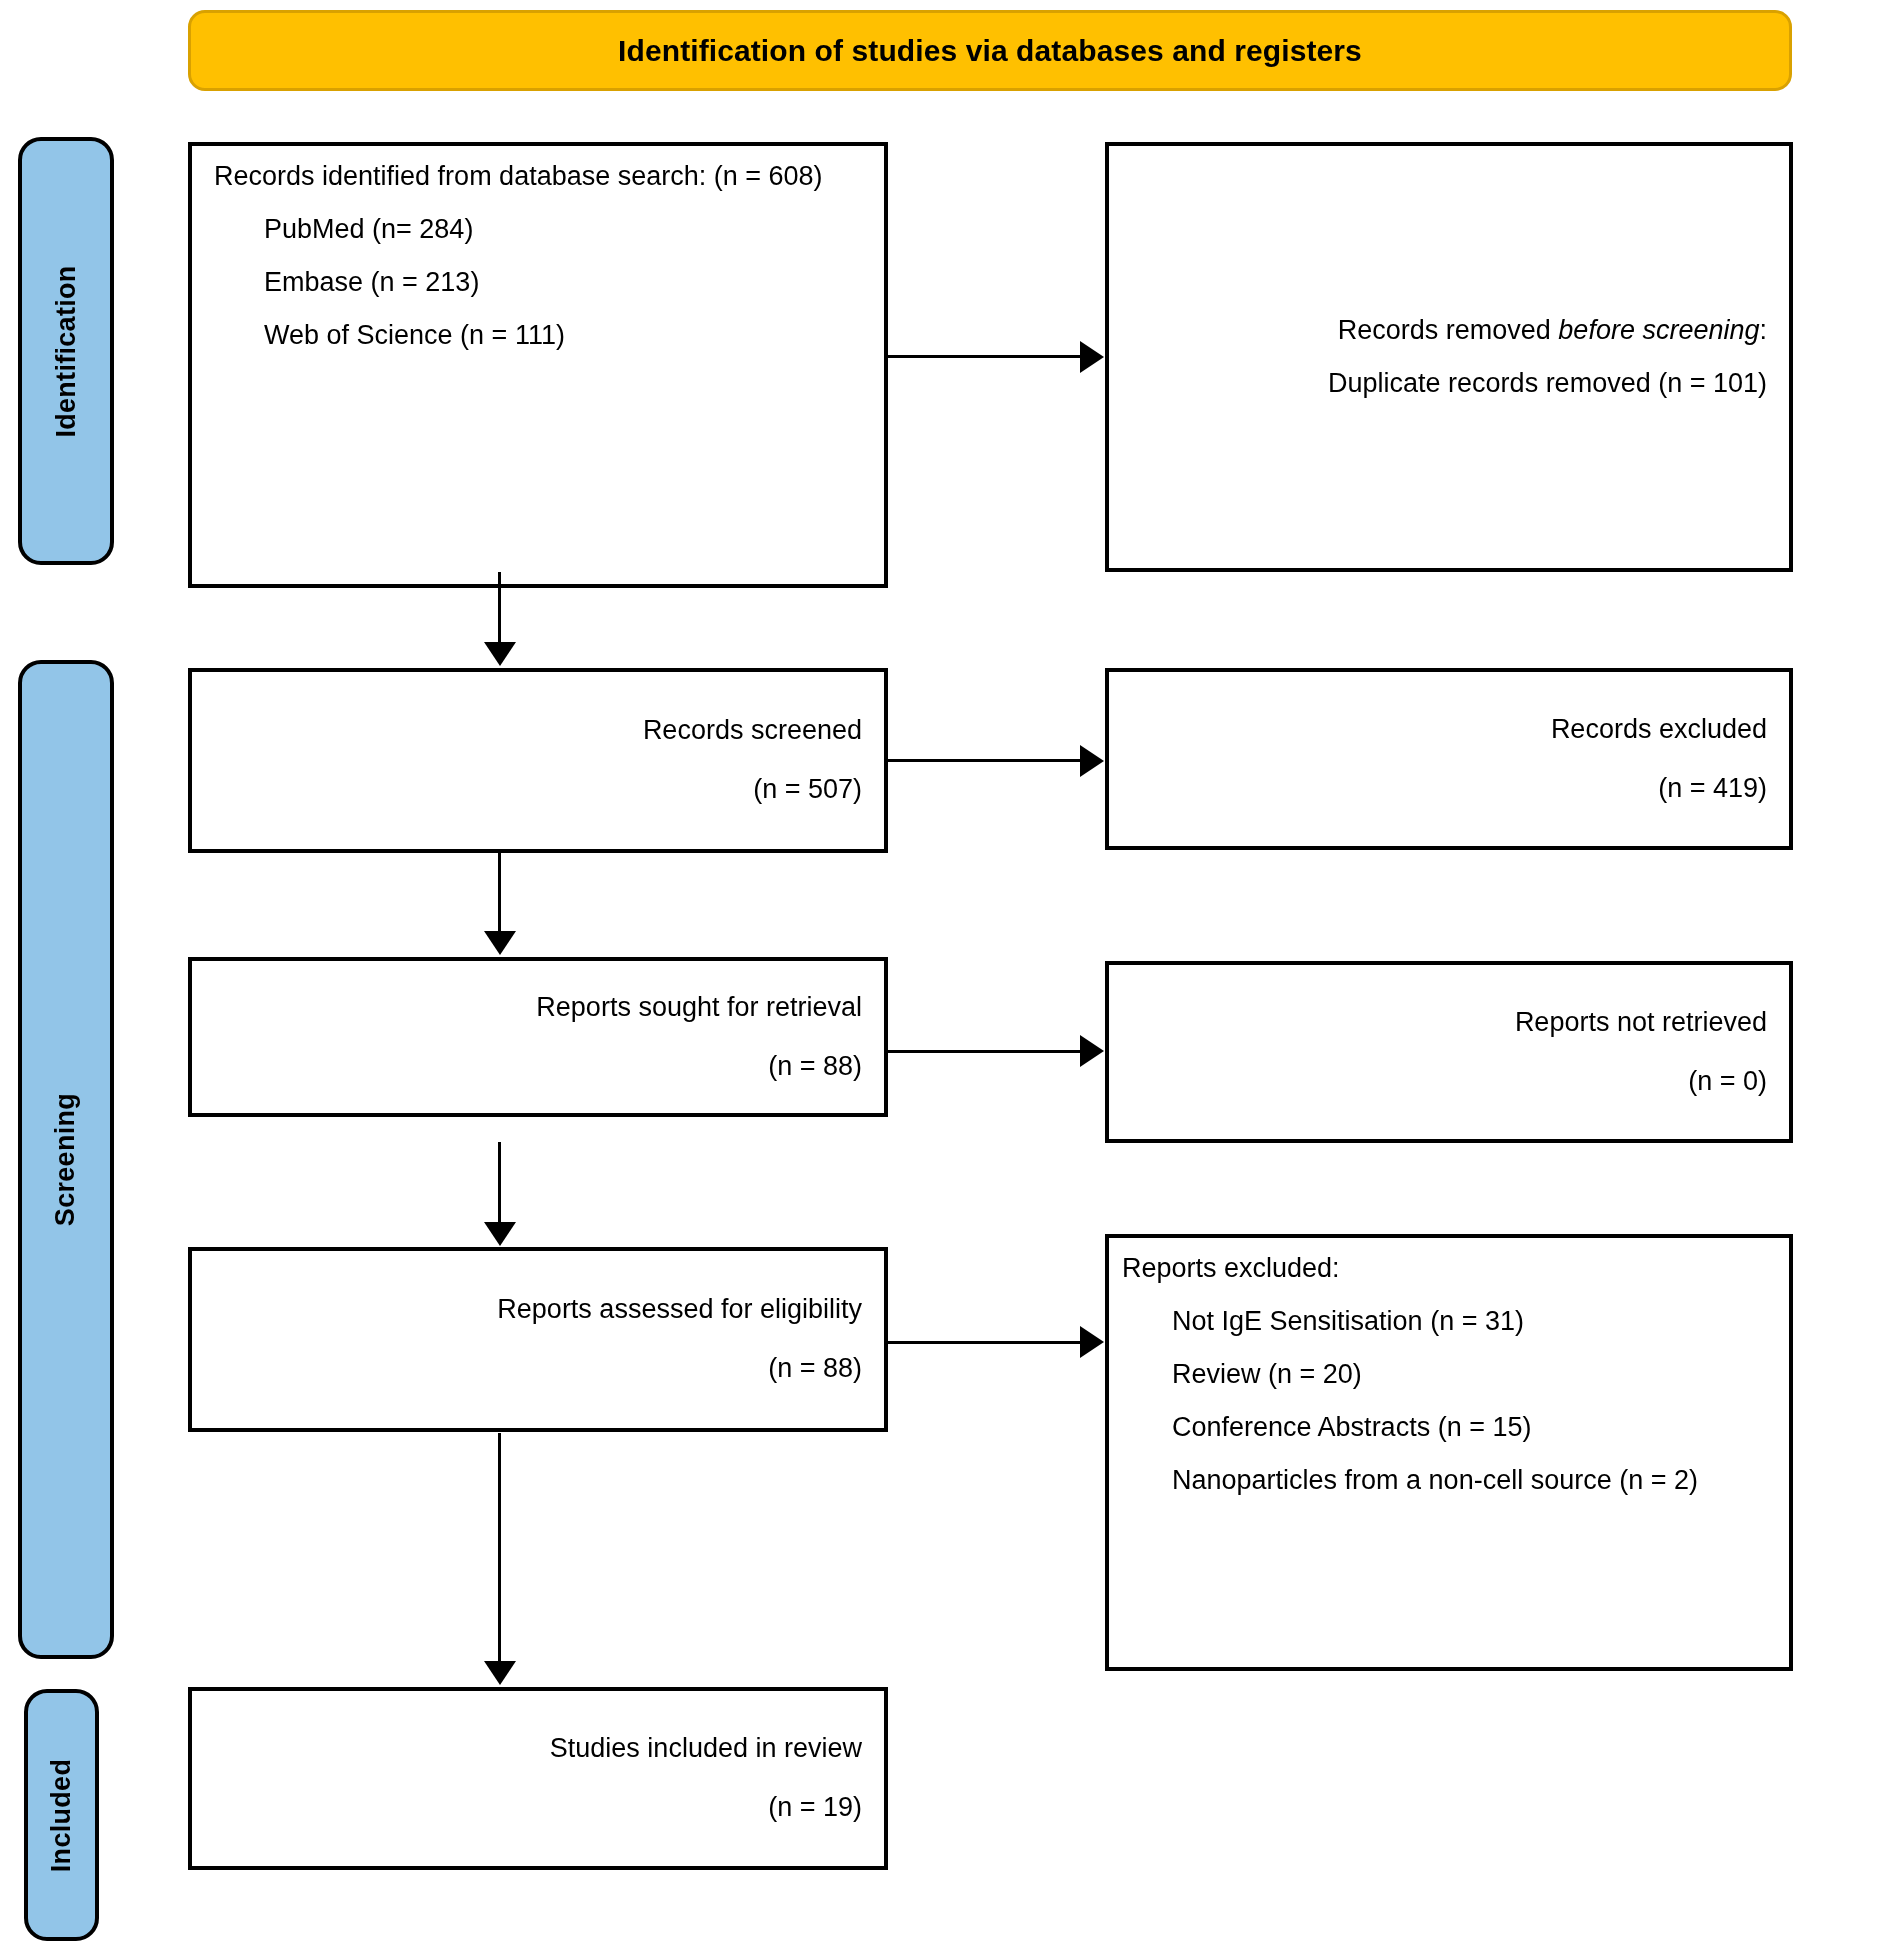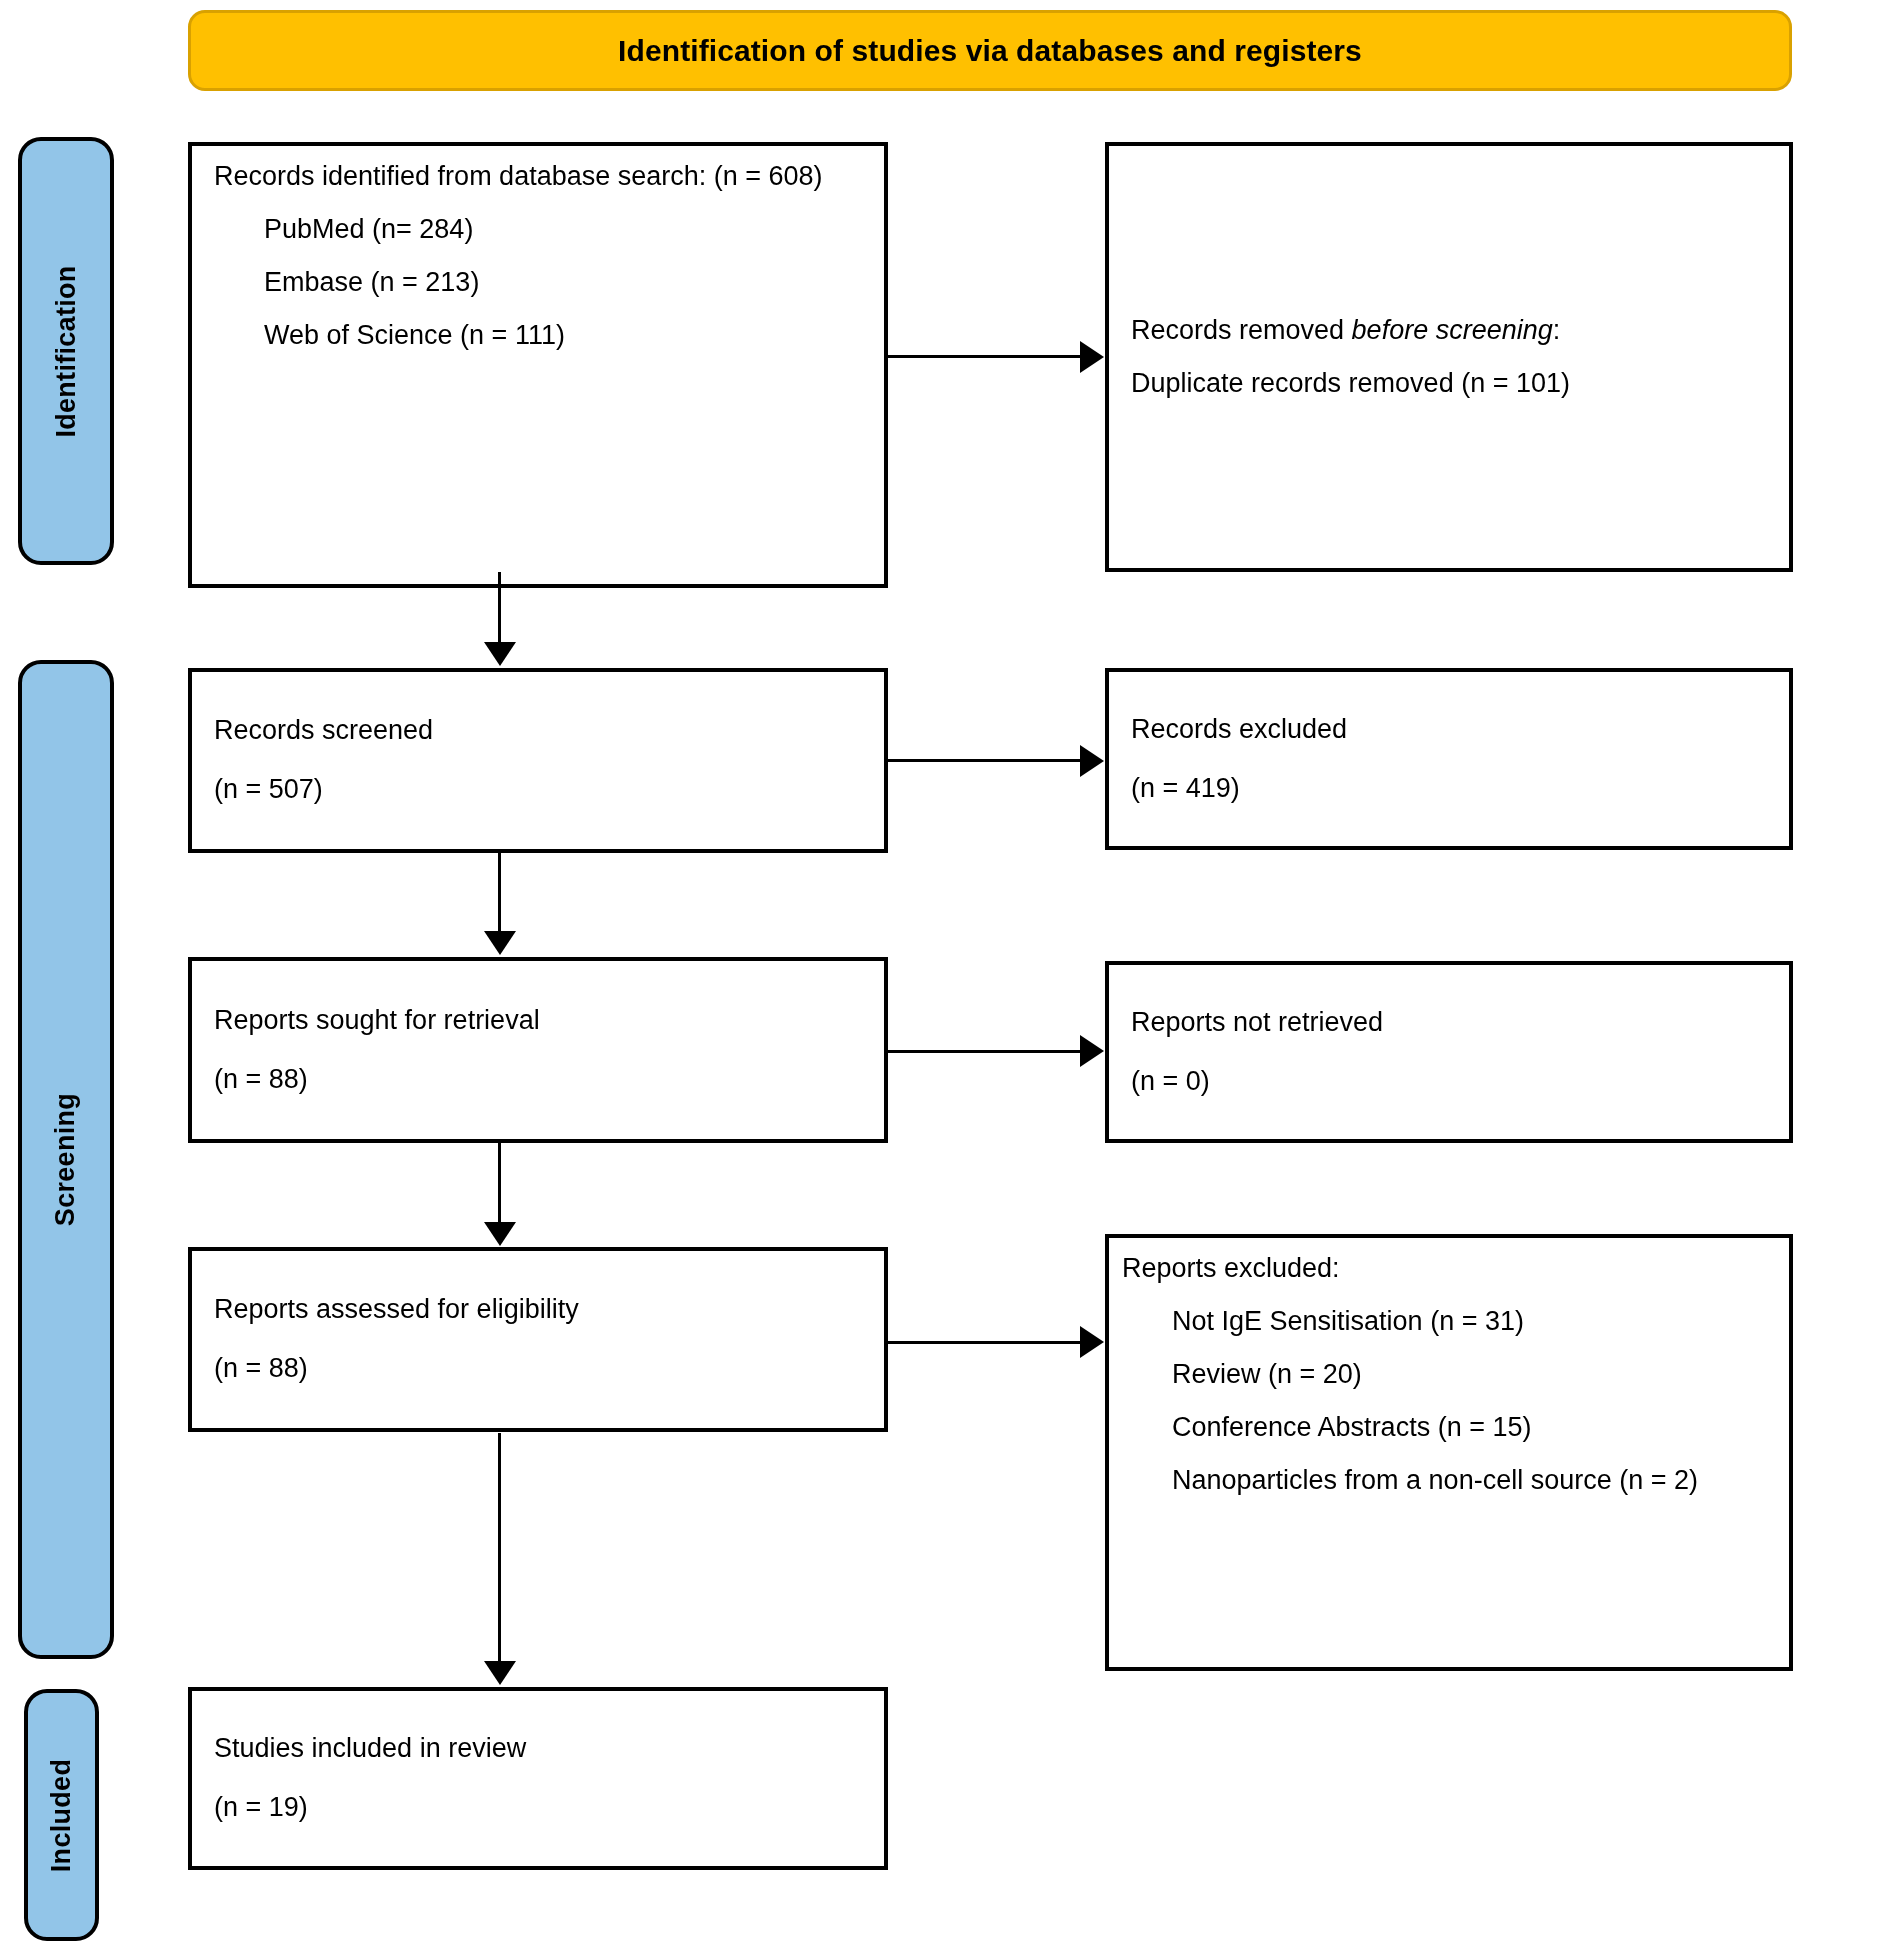--- a/index.html
+++ b/index.html
@@ -74,33 +74,33 @@
     background: #ffffff;
     border: 4px solid #000000;
     box-sizing: border-box;
     padding: 17px 22px;
   }
   .box-text {
     font-size: 27px;
     line-height: 1.62;
     color: #000000;
   }
-  .box-text.centered { text-align: left; }
+  .box-text.centered { text-align: right; }
   .box-text .indent  { display: block; margin-left: 50px; }
   .box-text .em      { font-style: italic; }
   .box-text .ln      { display: block; }
   .box-text .gap     { display: block; height: 26px; }
   .box-text .gap-sm  { display: block; height: 15px; }
 
   
   .box-identified     { left: 188px;  top: 142px;  width: 700px; height: 446px; }
   .box-removed        { left: 1105px; top: 142px;  width: 688px; height: 430px; }
   .box-screened       { left: 188px;  top: 668px; width: 700px; height: 185px; }
   .box-excluded       { left: 1105px; top: 668px; width: 688px; height: 182px; }
-  .box-sought         { left: 188px;  top: 957px; width: 700px; height: 186px; }
+  .box-sought         { left: 188px;  top: 957px; width: 700px; height: 160px; }
   .box-notretrieved   { left: 1105px; top: 961px; width: 688px; height: 182px; }
   .box-assessed       { left: 188px;  top: 1247px; width: 700px; height: 185px; }
   .box-reportsexcl    { left: 1105px; top: 1234px; width: 688px; height: 437px; padding-left: 13px; }
   .box-included       { left: 188px;  top: 1687px; width: 700px; height: 183px; }
 
   .box-identified .box-text,
   .box-removed    .box-text,
   .box-reportsexcl .box-text { line-height: 1.0; }
 
   .vcenter {

